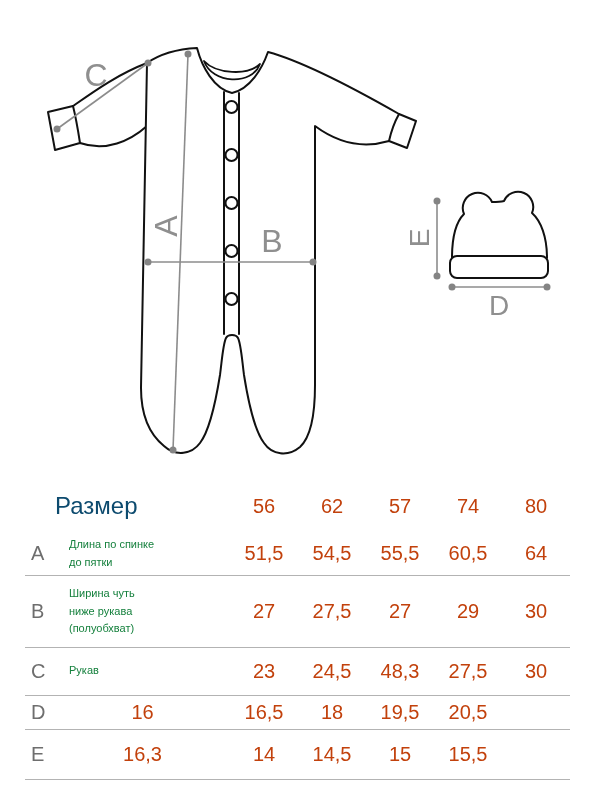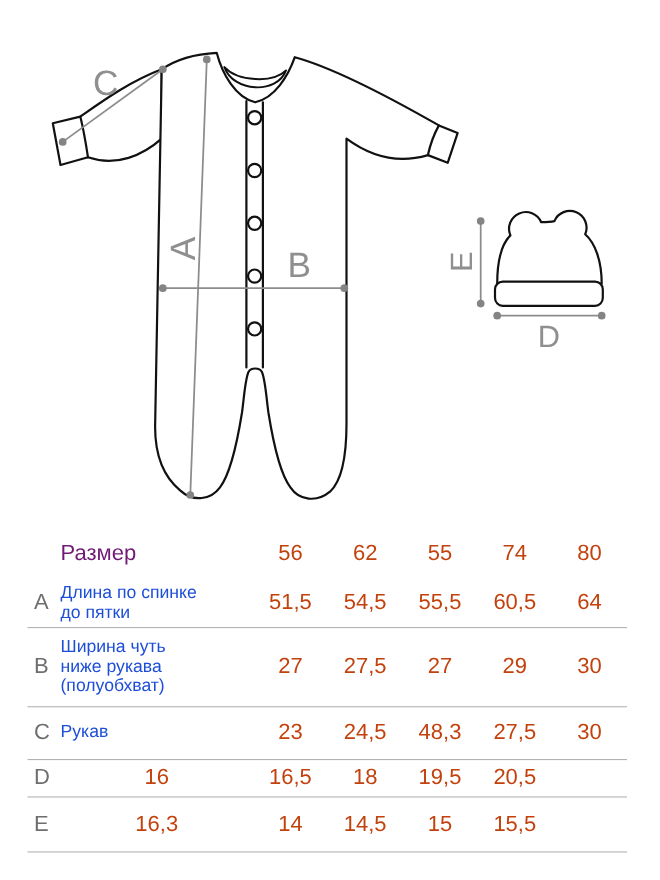--- a/index.html
+++ b/index.html
@@ -20,24 +20,24 @@
   .trow.header{padding:10px 0 12px 0;}
   .trow.row-a{padding:4px 0;}
   .trow.row-b{padding:9px 0;}
   .trow.row-c{padding:12px 0;}
   .trow.row-d{padding:5px 0;}
   .trow.row-e{padding:13px 0;}
   .cell-letter{
     font-size:20px;color:#6e6e6e;text-align:left;padding-left:6px;
   }
   .cell-label{
-    font-size:16px;line-height:17.5px;color:#1d4ed8;white-space:pre-line;padding-right:6px;
+    font-size:11px;line-height:17.5px;color:#15803d;white-space:pre-line;padding-right:6px;margin-left:14px;
   }
   .cell-size-label{
-    font-size:20px;color:#701a75;
+    font-size:24px;color:#0c4a6e;
   }
   .cell-value{
     font-size:20px;color:#c2410c;text-align:center;
   }
   svg text{font-family:"Liberation Sans", sans-serif;}
   .measure-letter{fill:#8f8f8f;}
 </style>
 </head>
 <body>
 
@@ -125,21 +125,21 @@
     </svg>
   </div>
 
   <div class="size-table">
 
     <div class="trow header">
       <div class="cell-letter"></div>
       <div class="cell-size-label">Размер</div>
       <div class="cell-value">56</div>
       <div class="cell-value">62</div>
-      <div class="cell-value">55</div>
+      <div class="cell-value">57</div>
       <div class="cell-value">74</div>
       <div class="cell-value">80</div>
     </div>
 
     <div class="trow data row-a">
       <div class="cell-letter">A</div>
       <div class="cell-label">Длина по спинке
 до пятки</div>
       <div class="cell-value">51,5</div>
       <div class="cell-value">54,5</div>

